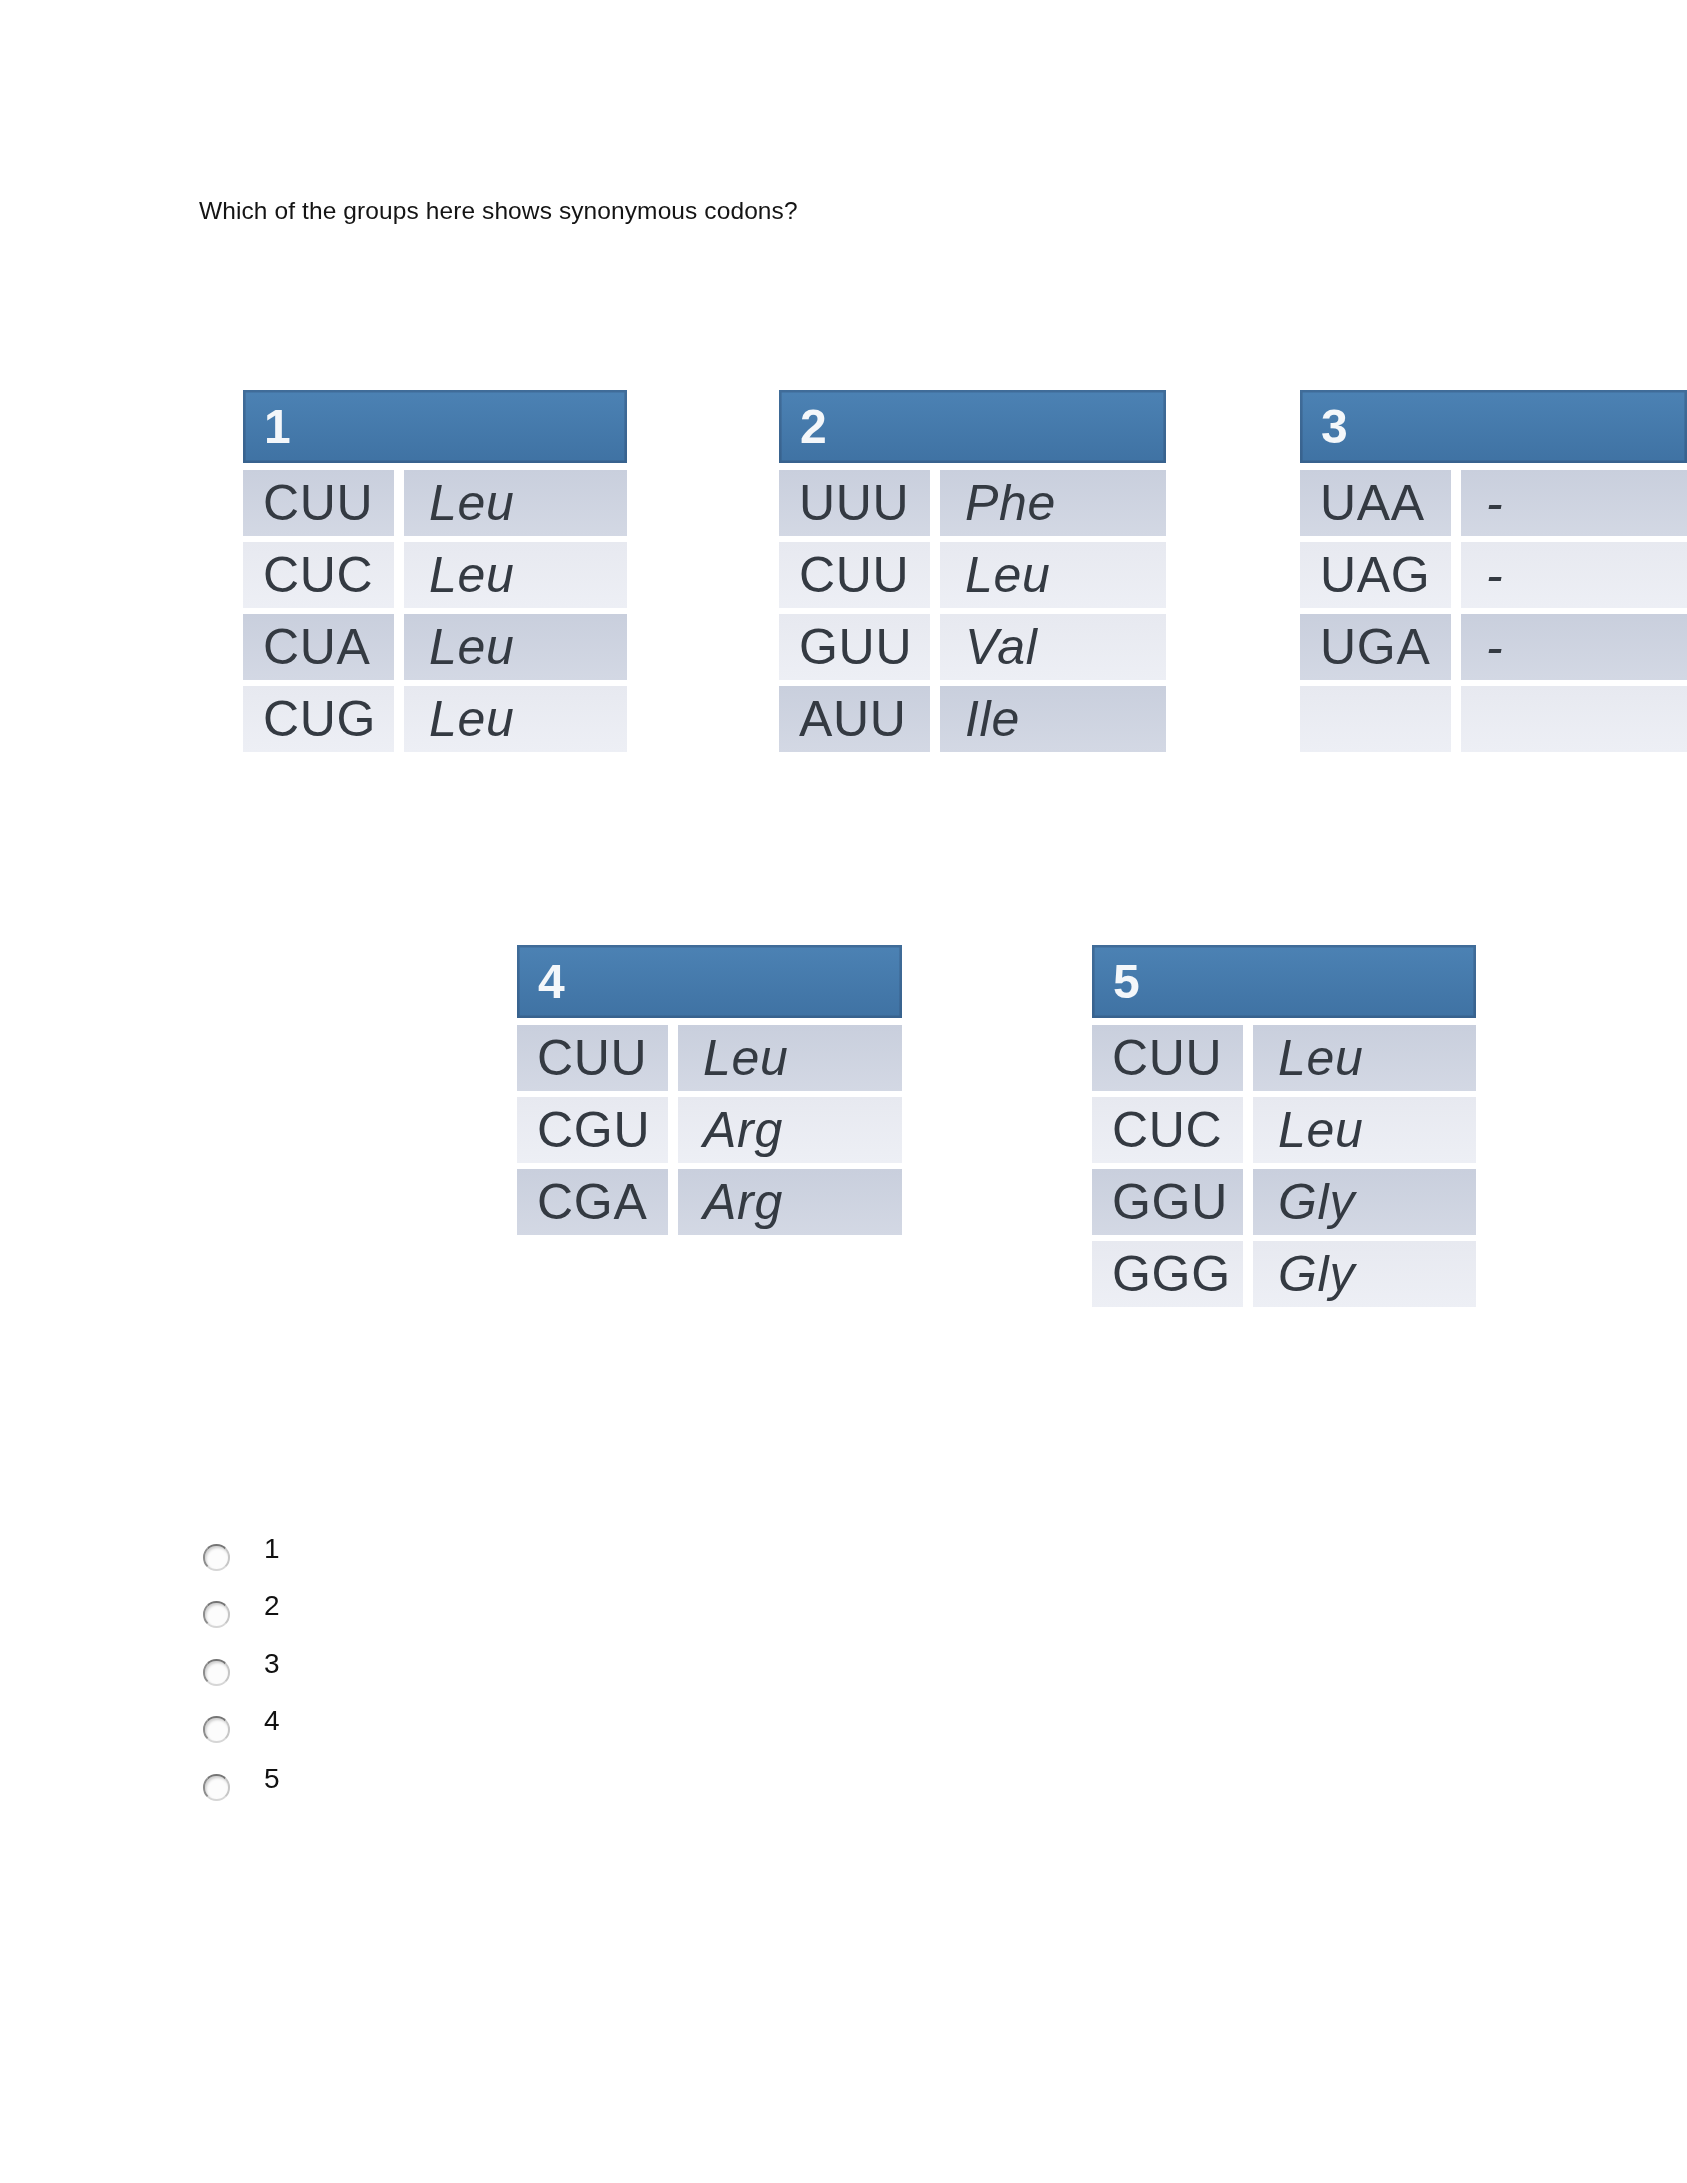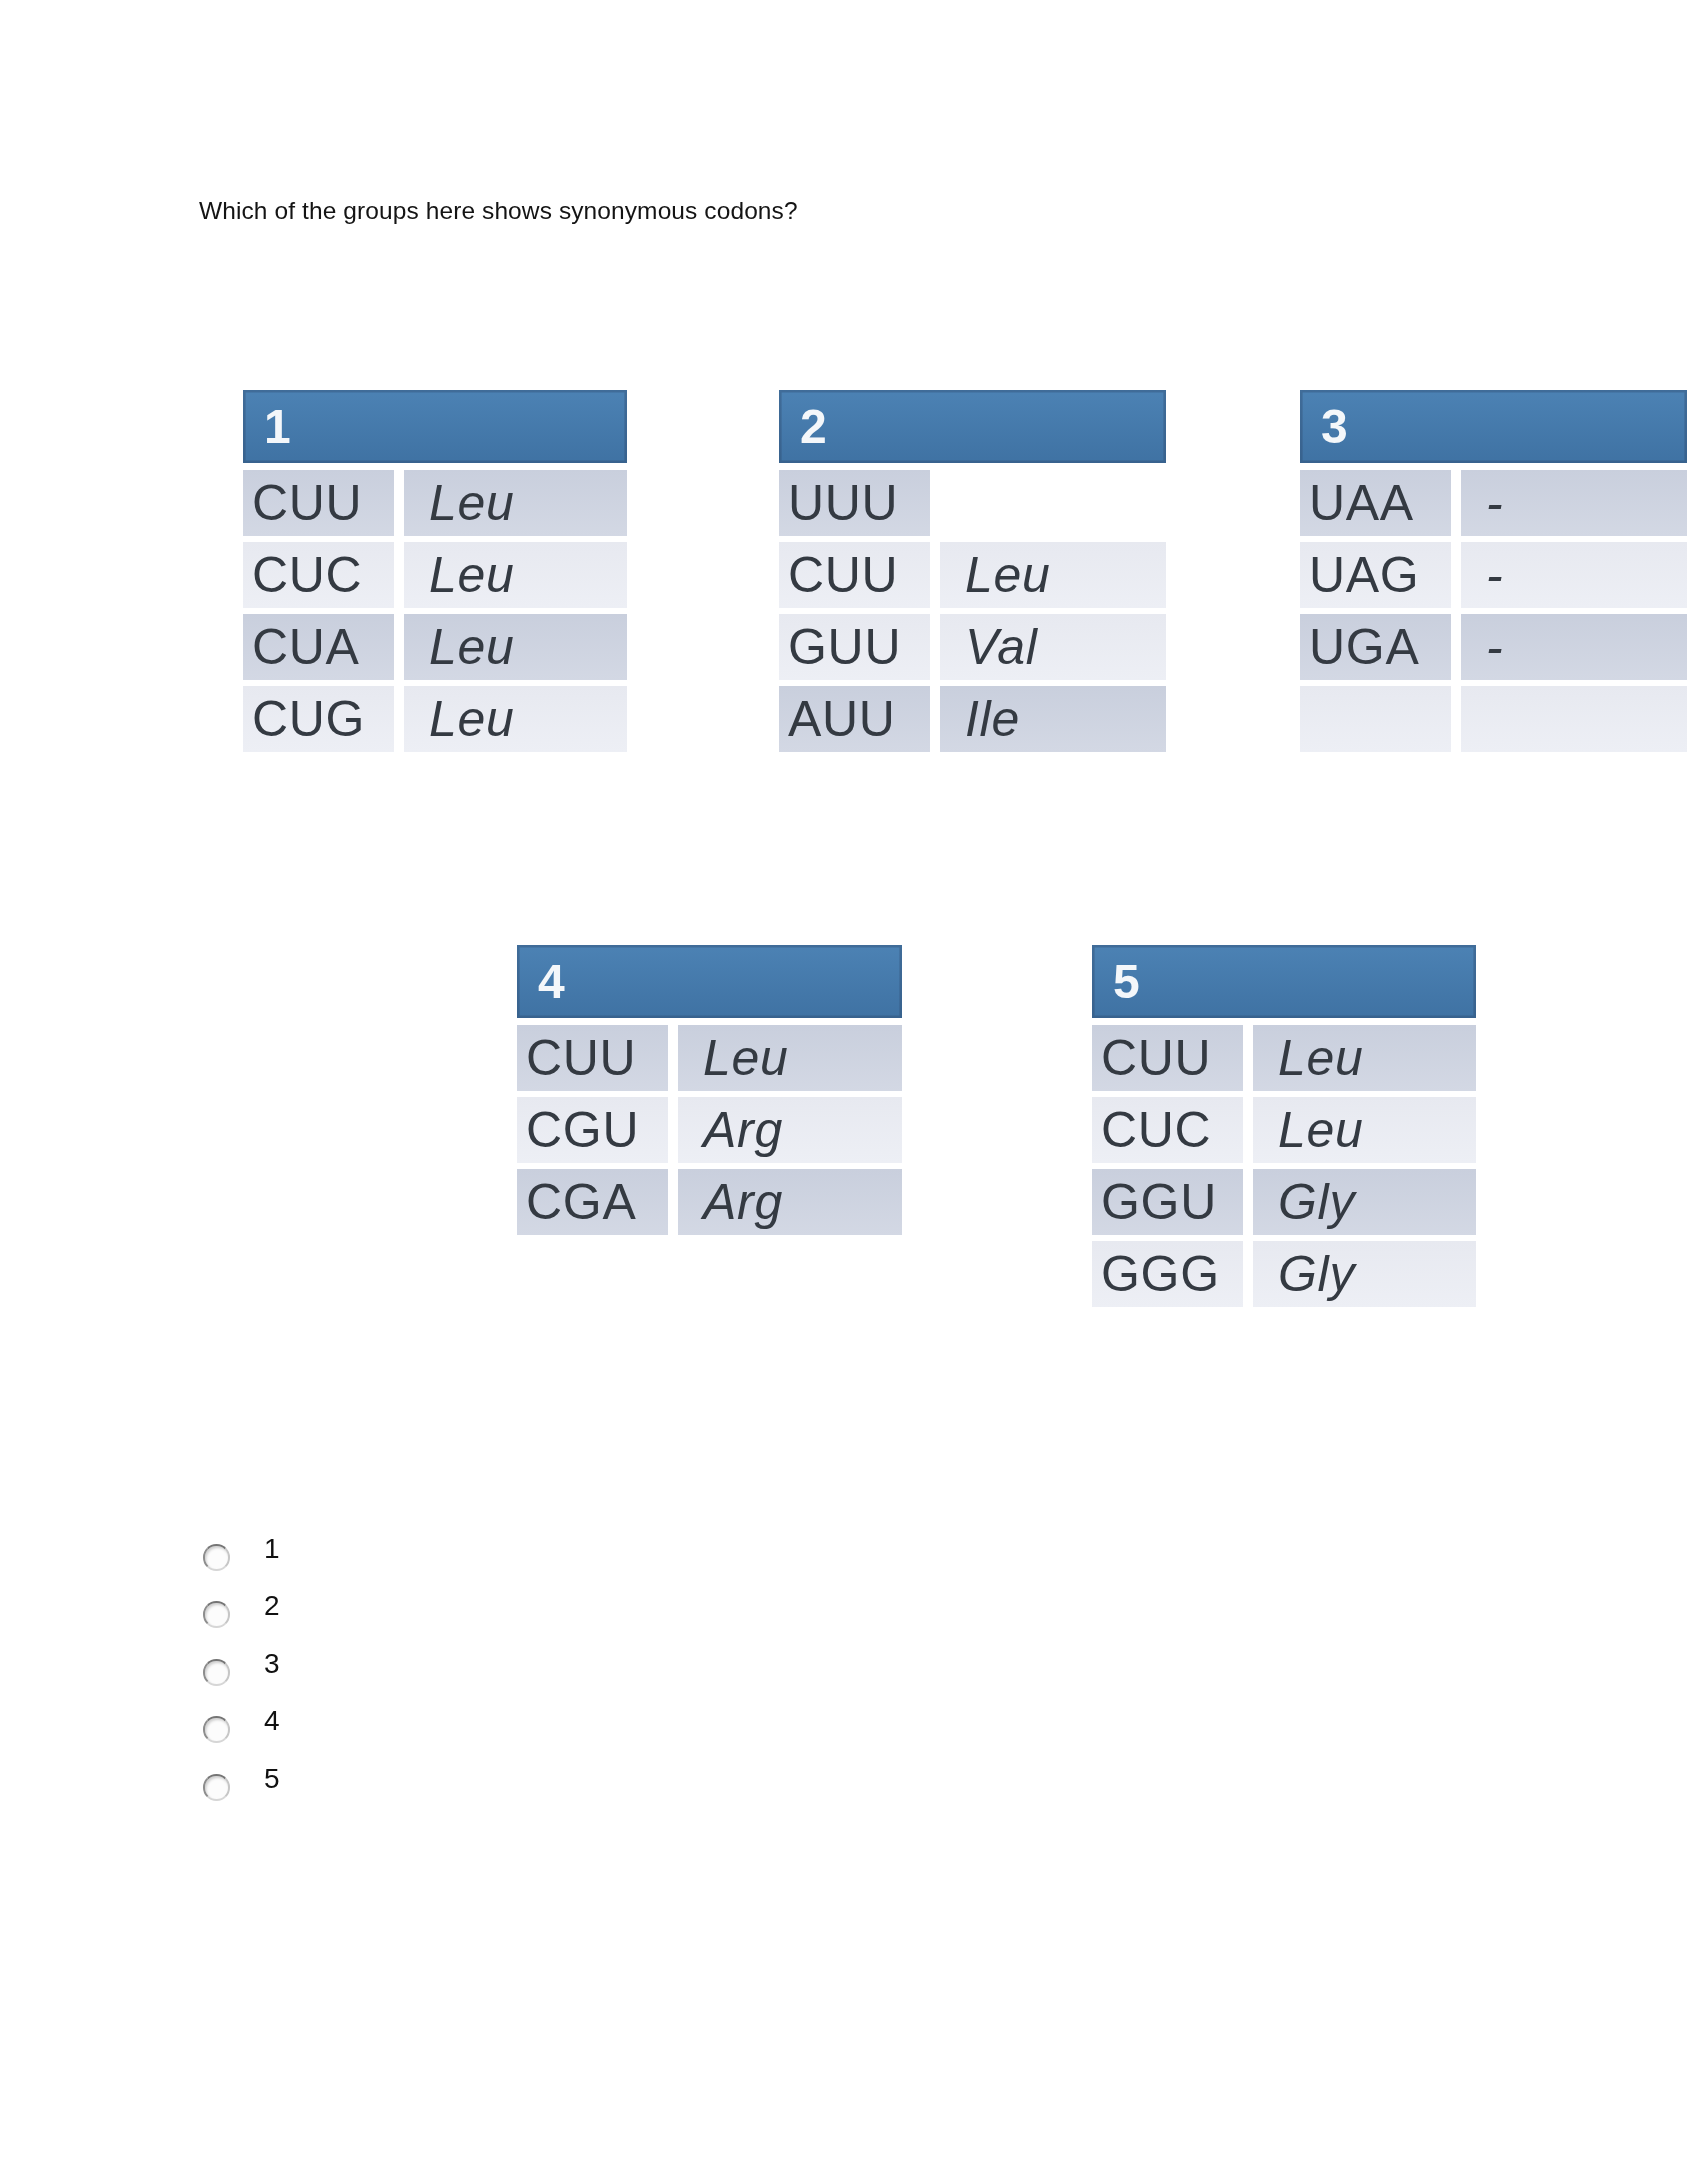--- a/index.html
+++ b/index.html
@@ -46,21 +46,21 @@
   .t-row:last-child{margin-bottom:0;}
   .t-row .cell{
     line-height:66px;
     font-size:50px;
     color:var(--cell-text);
     letter-spacing:0.7px;
     box-sizing:border-box;
     white-space:nowrap;
     overflow:hidden;
   }
-  .cell.codon{flex:0 0 151px; margin-right:10px; padding-left:9px;}
+  .cell.codon{flex:0 0 151px; margin-right:10px; padding-left:20px;}
   .cell.amino{flex:1 1 auto; padding-left:25px;font-style:italic;}
   .t-row.dark .cell{background:linear-gradient(to bottom,#c9cfdd,#d3d8e4);}
   .t-row.light .cell{background:linear-gradient(to bottom,#e7e9f0,#edeff5);}
 
   
   .option{
     position:absolute;
     left:203px;
     width:198px;
     height:26.5px;
@@ -114,20 +114,21 @@
       <div class="cell amino">Leu</div>
     </div>
   </div>
 
   <div class="codon-table" style="left:779px;top:390px;width:387px;">
     <div class="t-header">
       <span>2</span>
     </div>
     <div class="t-row dark">
       <div class="cell codon">UUU</div>
+      <div class="cell amino">Phe</div>
     </div>
     <div class="t-row light">
       <div class="cell codon">CUU</div>
       <div class="cell amino">Leu</div>
     </div>
     <div class="t-row light">
       <div class="cell codon">GUU</div>
       <div class="cell amino">Val</div>
     </div>
     <div class="t-row dark">

